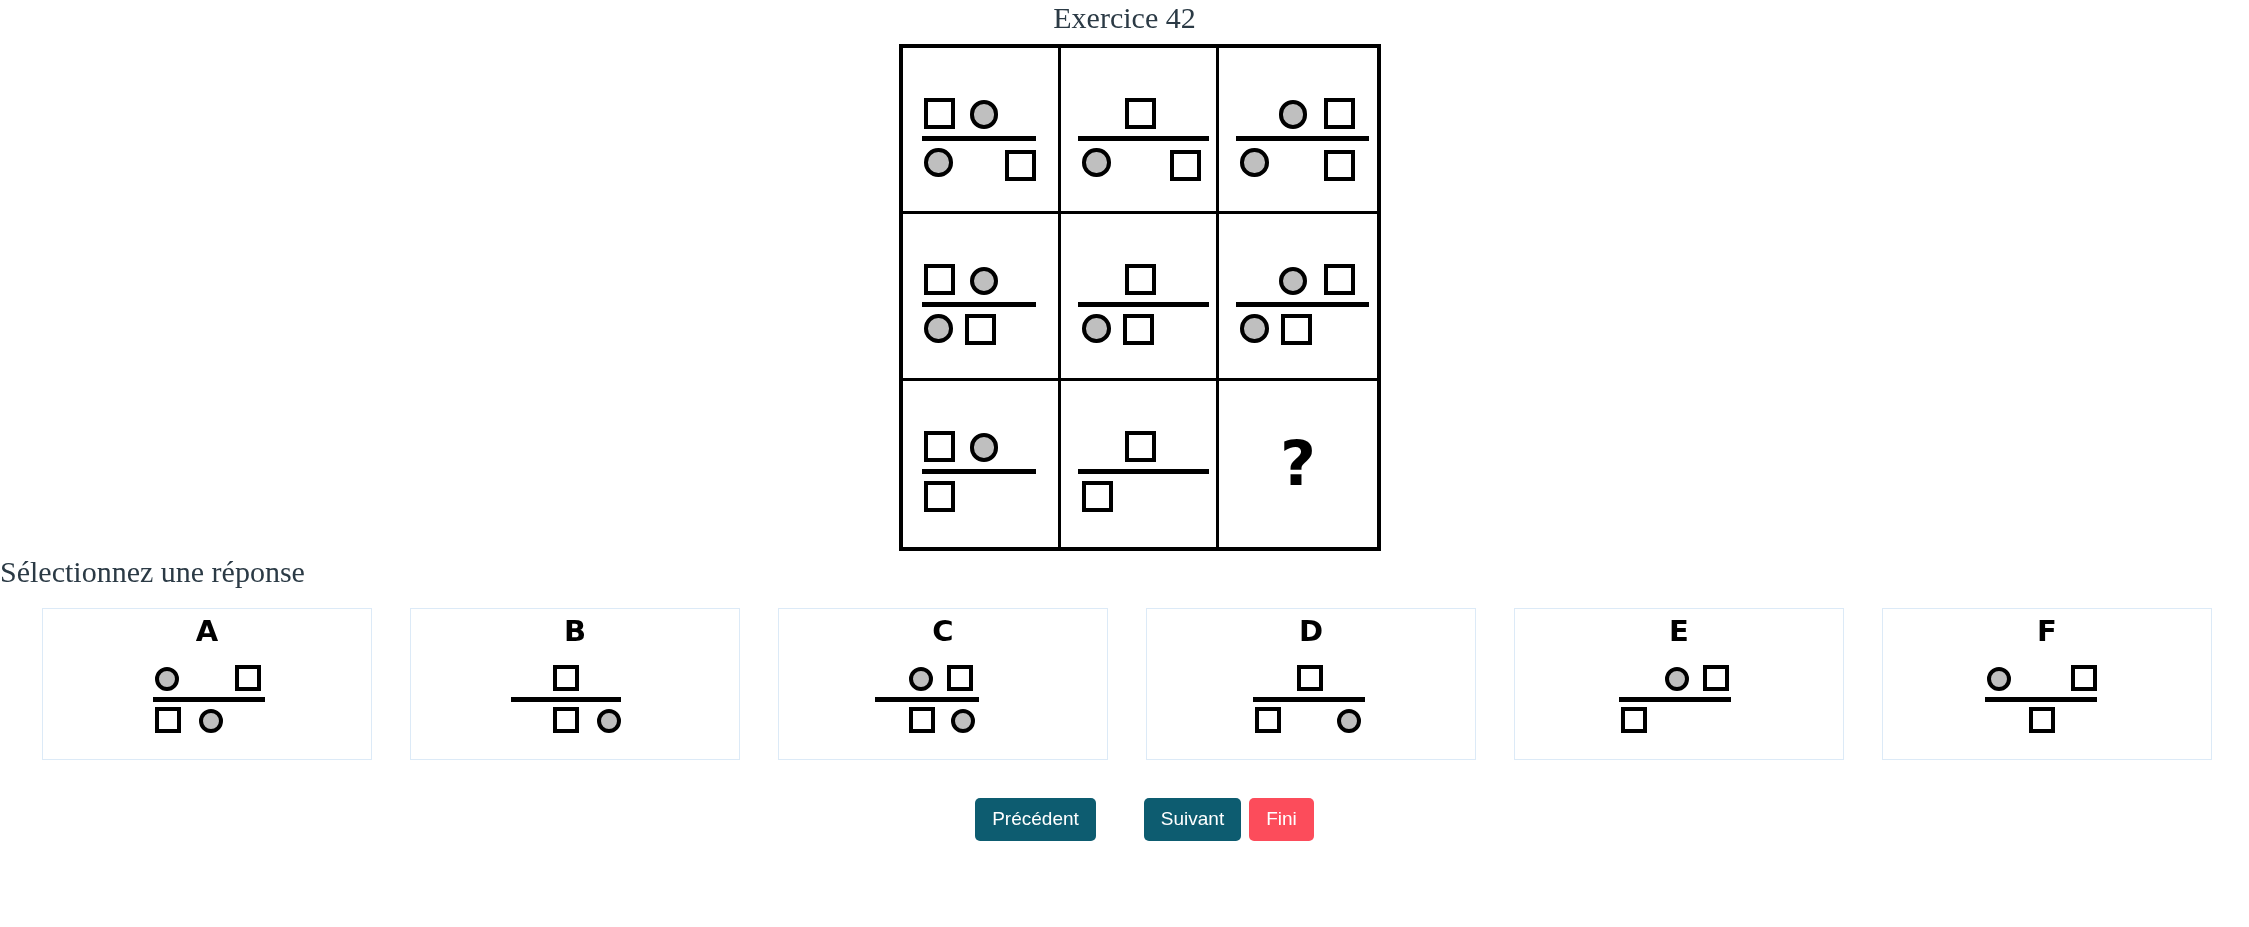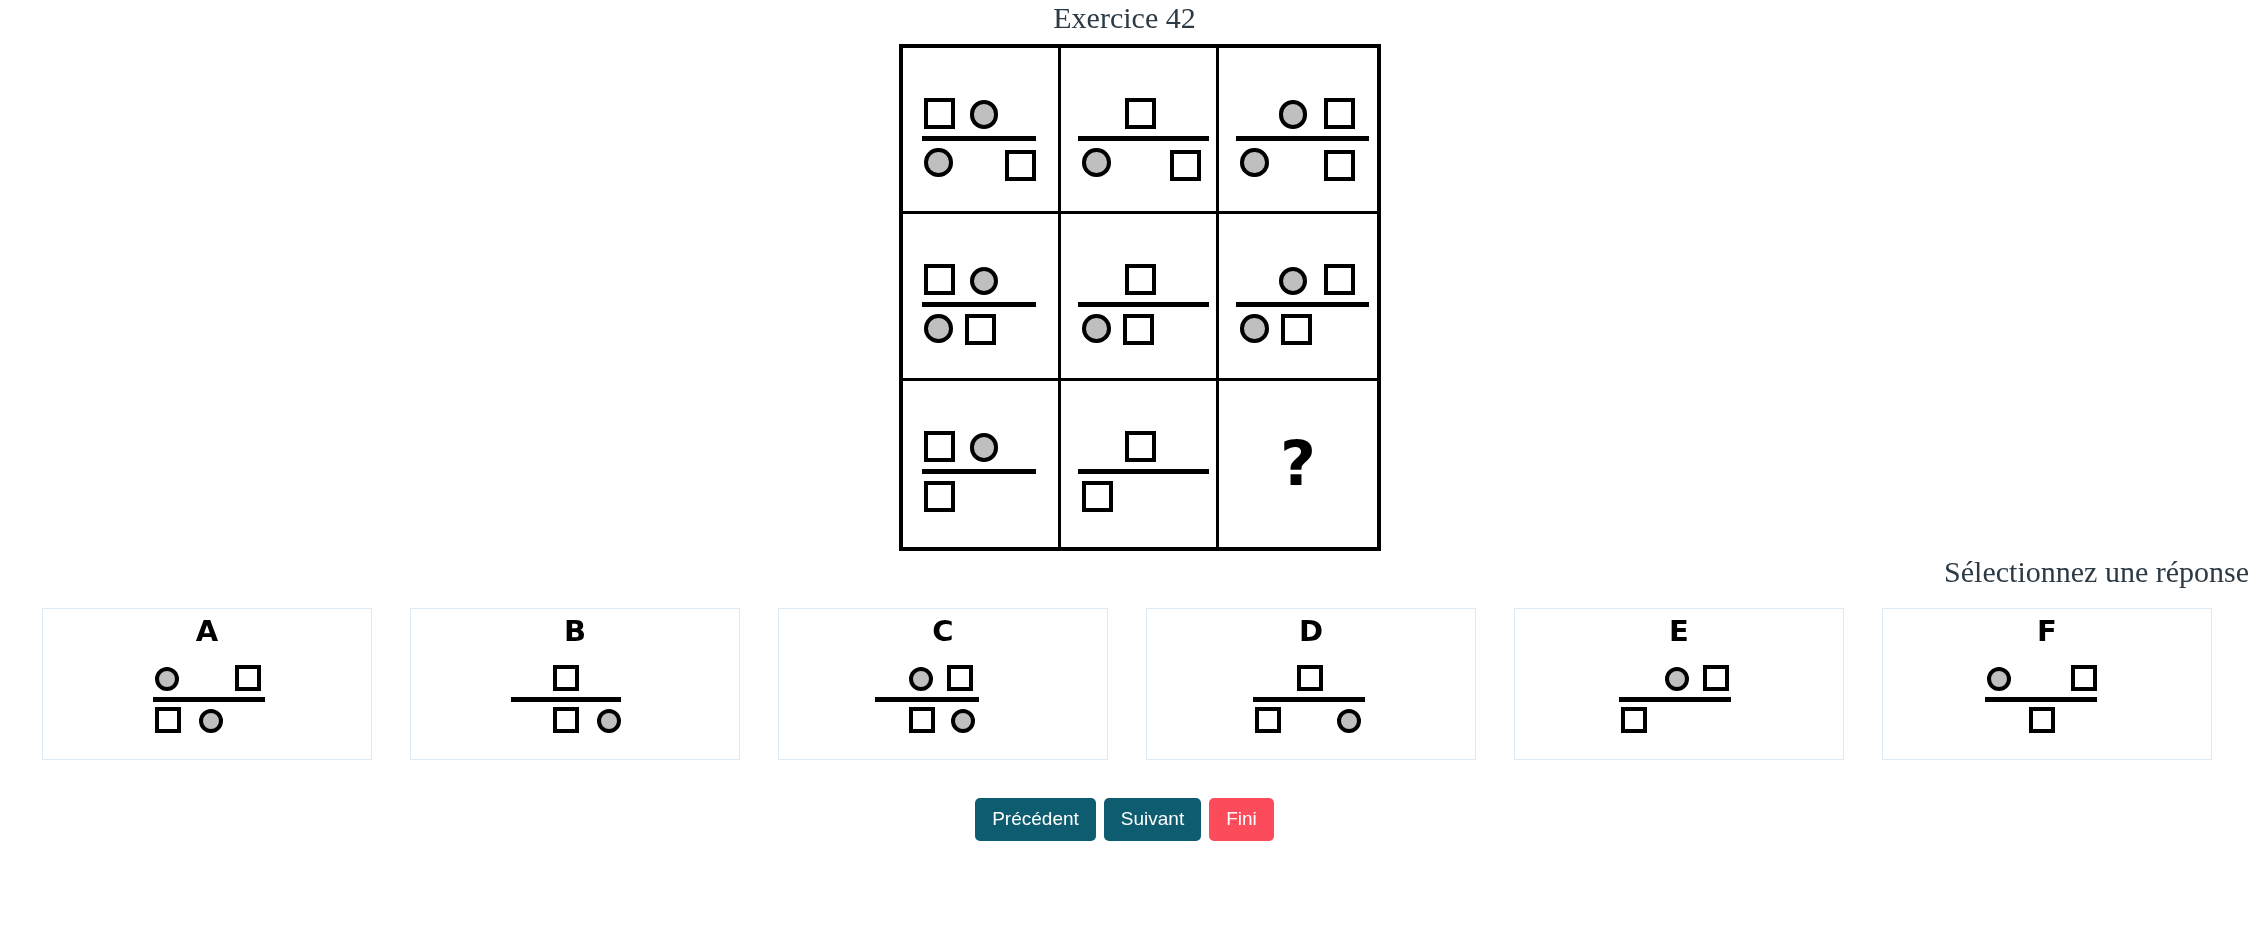--- a/index.html
+++ b/index.html
@@ -86,21 +86,21 @@
     font-size: 62px;
     color: #000000;
   }
 
   
   #select-prompt {
     position: absolute;
     top: 553px;
     left: 0;
     width: 2249px;
-    text-align: right;
+    text-align: left;
     font-family: "Liberation Serif", serif;
     font-size: 30px;
     line-height: 38px;
     color: #2b3a45;
   }
 
   
   #options-row {
     position: absolute;
     top: 608px;
@@ -152,21 +152,21 @@
   .nav-button {
     font-family: "Liberation Sans", sans-serif;
     font-size: 19px;
     line-height: 19px;
     padding: 11px 17px 13px 17px;
     border: none;
     border-radius: 5px;
     color: #ffffff;
     cursor: pointer;
   }
-  .nav-button.primary { background: #0d5c70; }
+  .nav-button.primary { background: #0d5c70; margin-left: 40px; }
   .nav-button.danger  { background: #fc4c5b; }
 </style>
 </head>
 <body>
 
 <div id="exercise-title">Exercice 42</div>
 
 <div id="matrix-grid">
     <div class="matrix-cell col1 row1">
       <div class="figure">

